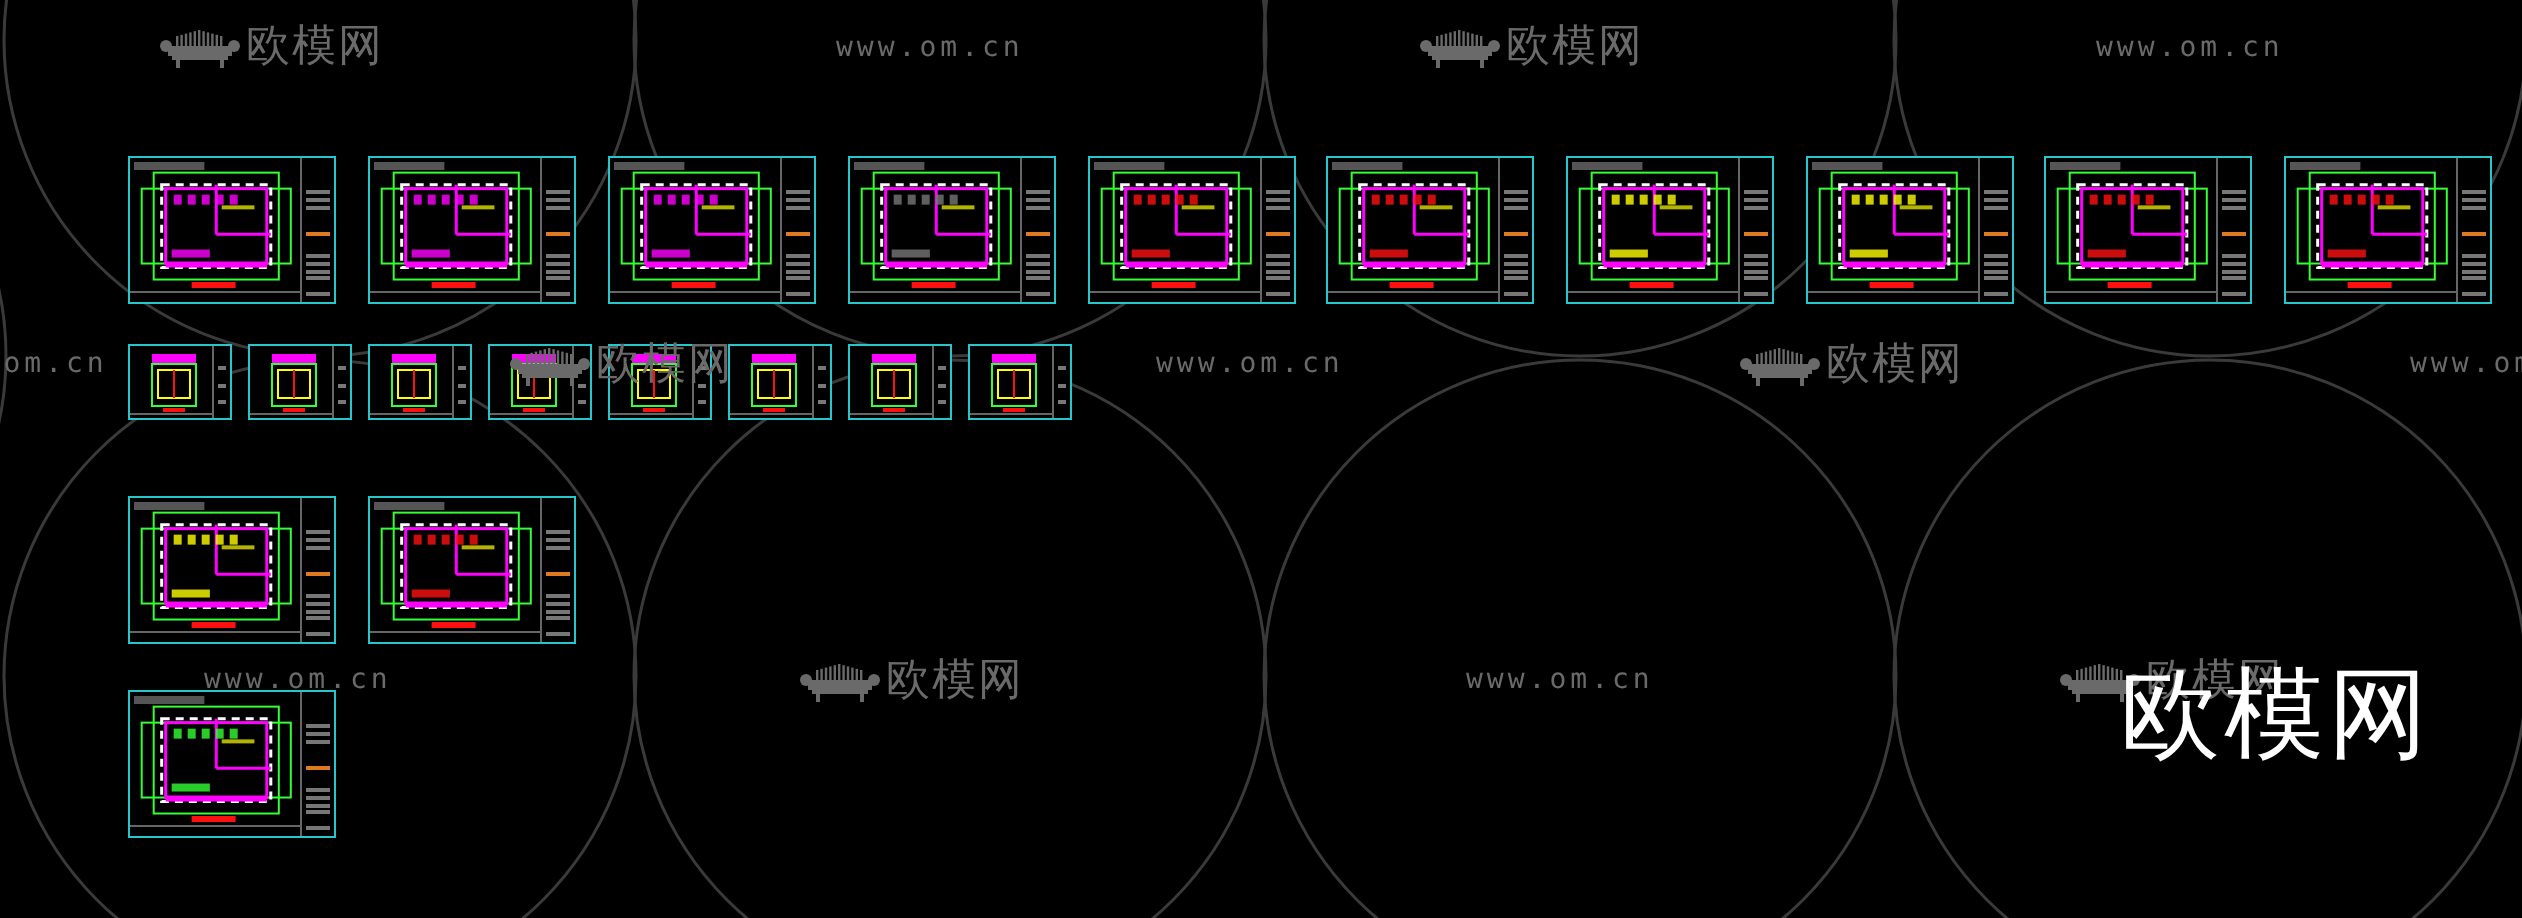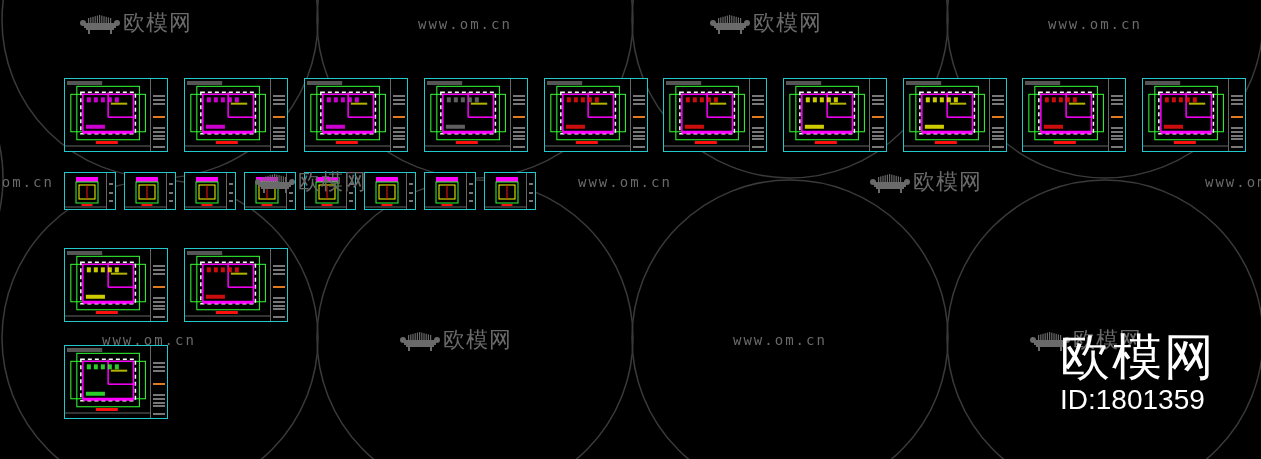--- a/index.html
+++ b/index.html
@@ -704,14 +704,13 @@
     <div class="wm-url" style="left: 1048px; top: 16px;">www.om.cn</div>
     <div class="wm-url" style="left: -40px; top: 174px;">www.om.cn</div>
     <div class="wm-url" style="left: 578px; top: 174px;">www.om.cn</div>
     <div class="wm-url" style="left: 1205px; top: 174px;">www.om.cn</div>
     <div class="wm-url" style="left: 102px; top: 332px;">www.om.cn</div>
     <div class="wm-url" style="left: 733px; top: 332px;">www.om.cn</div>
   </div>
 
 <div class="badge">
   <div class="big">欧模网</div>
-  <div class="id">ID:1801359</div>
 </div>
 
 </body></html>

